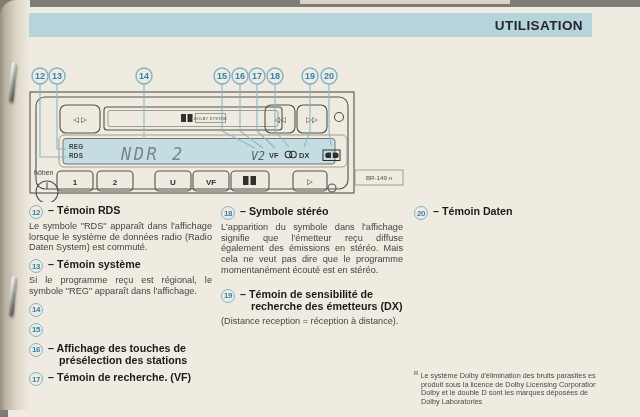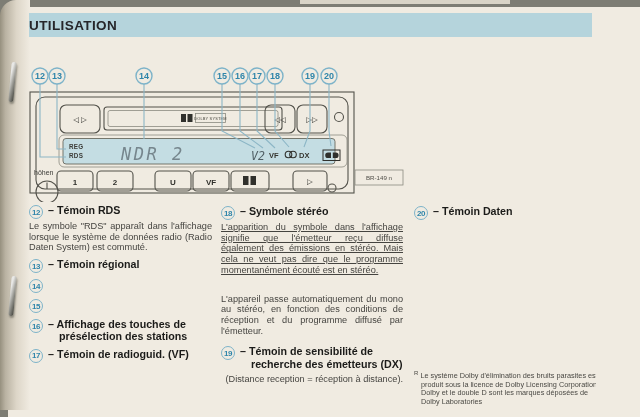--- a/index.html
+++ b/index.html
@@ -23,21 +23,21 @@
     position:absolute;left:10px;width:5px;height:40px;border-radius:3px;
     background:linear-gradient(100deg,#e8e8e6 20%,#9a9a94 55%,#55554e 90%);
     transform:rotate(5deg);
     box-shadow:1px 2px 2px rgba(60,60,50,.45);
   }
   .staple.s1{top:62px;} .staple.s2{top:276px;}
 
   .band{
     position:absolute;left:29px;top:13px;width:563px;height:24px;
     background:#b5d4dc;
-    display:flex;align-items:center;justify-content:flex-start;
+    display:flex;align-items:center;justify-content:flex-end;
   }
   .band .title{
     font-weight:bold;font-size:13.5px;letter-spacing:.4px;color:#26262a;
     padding-right:9px;
   }
 
   .diagram{position:absolute;left:29px;top:61px;}
 
   .cols{
     position:absolute;left:29px;top:199px;width:567px;height:211px;
@@ -57,21 +57,21 @@
     letter-spacing:-.5px;
   }
   .sec-title{
     font-weight:bold;font-size:10.7px;line-height:12.3px;color:#1b1b19;
     padding-left:11px;text-indent:-11px;
   }
   .body{
     font-size:9.2px;line-height:10.7px;color:#454440;
     text-align:justify;margin:1px 0 4px 0;
   }
-  .body.plain{text-align:right;}
+  .body.plain{text-align:left;}
   .col1 .sec-head{margin-top:5px;}
   .footnote{
     position:absolute;left:0;bottom:3px;width:182px;
     font-size:7.3px;line-height:8.8px;color:#4a4944;
     padding-left:7px;text-indent:-7px;
   }
   .footnote sup{font-size:6px;vertical-align:3px;}
 
   
   .ln{fill:none;stroke:#53524b;stroke-width:1.1;}
@@ -212,50 +212,50 @@
 
   <div class="col col1">
     <div class="sec-head">
       <span class="badge">12</span>
       <span class="sec-title">– Témoin RDS</span>
     </div>
     <div class="body">Le symbole "RDS" apparaît dans l'affichage lorsque le système de données radio (Radio Daten System) est commuté.</div>
 
     <div class="sec-head">
       <span class="badge">13</span>
-      <span class="sec-title">– Témoin régional</span>
-    </div>
+      <span class="sec-title">– Témoin système</span>
+    </div>
+    <div class="body">Si le programme reçu est régional, le symbole "REG" apparaît dans l'affichage.</div>
 
     <div class="sec-head">
       <span class="badge">14</span>
     </div>
 
     <div class="sec-head">
       <span class="badge">15</span>
     </div>
 
     <div class="sec-head">
       <span class="badge">16</span>
       <span class="sec-title">– Affichage des touches de présélection des stations</span>
     </div>
 
     <div class="sec-head">
       <span class="badge">17</span>
-      <span class="sec-title">– Témoin de radioguid. (VF)</span>
+      <span class="sec-title">– Témoin de recherche. (VF)</span>
     </div>
 
   </div>
 
   <div class="col col2">
     <div class="sec-head">
       <span class="badge">18</span>
       <span class="sec-title">– Symbole stéréo</span>
     </div>
-    <div class="body" style="margin-bottom:18px;text-decoration:underline;">L'apparition du symbole dans l'affichage signifie que l'émetteur reçu diffuse également des émissions en stéréo. Mais cela ne veut pas dire que le programme momentanément écouté est en stéréo.</div>
-    <div class="body" style="margin-bottom:9px;">L'appareil passe automatiquement du mono au stéréo, en fonction des conditions de réception et du programme diffusé par l'émetteur.</div>
+    <div class="body" style="margin-bottom:12px;">L'apparition du symbole dans l'affichage signifie que l'émetteur reçu diffuse également des émissions en stéréo. Mais cela ne veut pas dire que le programme momentanément écouté est en stéréo.</div>
 
     <div class="sec-head">
       <span class="badge">19</span>
       <span class="sec-title">– Témoin de sensibilité de recherche des émetteurs (DX)</span>
     </div>
     <div class="body plain" style="margin-top:4px;">(Distance reception = réception à distance).</div>
   </div>
 
   <div class="col col3">
     <div class="sec-head">

